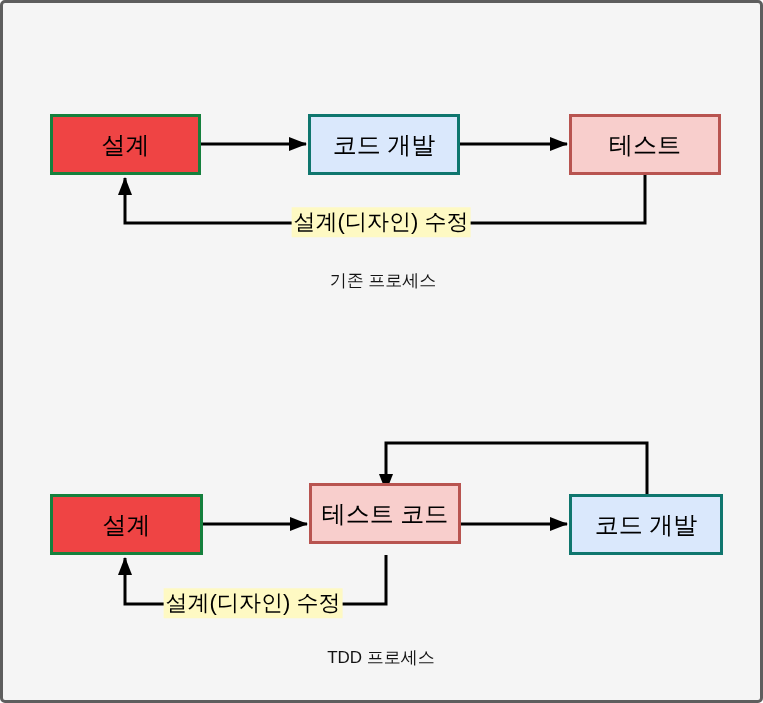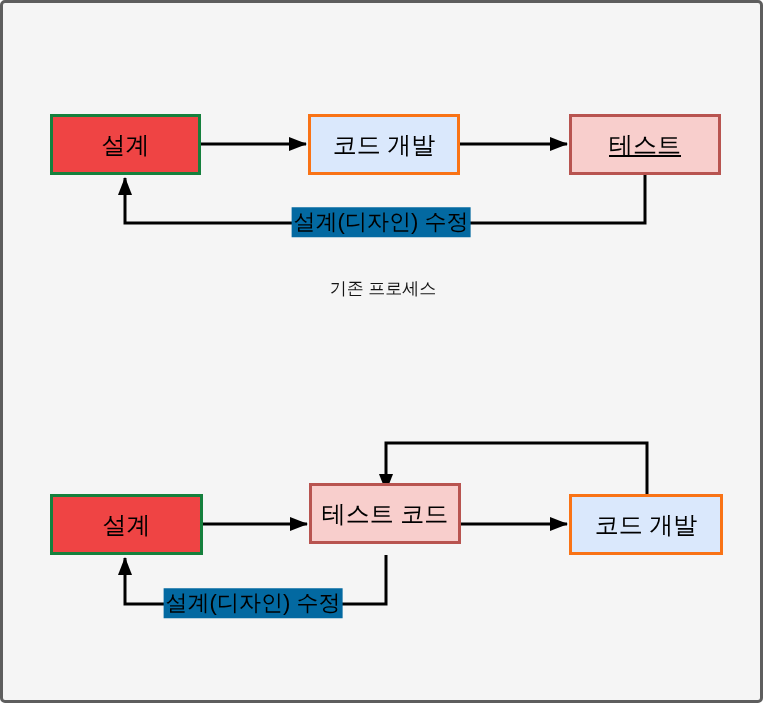--- a/index.html
+++ b/index.html
@@ -29,51 +29,51 @@
     position: absolute;
     box-sizing: border-box;
     display: flex;
     align-items: center;
     justify-content: center;
     font-size: 24px;
     color: #000000;
     white-space: nowrap;
   }
   .node.orange { background: #ef4444; border: 3px solid #15803d; }
-  .node.blue   { background: #dae8fc; border: 3px solid #f97316; }
+  .node.blue   { background: #dae8fc; border: 3px solid #0f766e; }
   .node.red    { background: #f8cecc; border: 3px solid #b85450; }
   .edge-label {
     position: absolute;
     transform: translate(-50%, -50%);
-    background: #0369a1;
+    background: #fef9c3;
     padding: 1px 2px;
     font-size: 22px;
     line-height: 1.25;
     color: #000000;
     white-space: nowrap;
     z-index: 3;
   }
   .caption {
     position: absolute;
     transform: translate(-50%, -50%);
     font-size: 17px;
     color: #141414;
     white-space: nowrap;
   }
   
   .n-a { left: 47px;  top: 111px; width: 151px; height: 61px; }
   .n-b { left: 305px; top: 111px; width: 152px; height: 61px; }
-  .n-c { left: 566px; top: 111px; width: 152px; height: 61px; text-decoration: underline; }
+  .n-c { left: 566px; top: 111px; width: 152px; height: 61px; }
   .n-d { left: 47px;  top: 491px; width: 153px; height: 61px; }
   .n-e { left: 306px; top: 480px; width: 152px; height: 61px; }
   .n-f { left: 566px; top: 491px; width: 154px; height: 61px; }
   .l-fb1 { left: 378px; top: 219px; }
   .l-rf  { left: 518px; top: 441px; }
   .l-fb2 { left: 250px; top: 600px; }
-  .c-top { left: 380px; top: 285px; }
+  .c-top { left: 380px; top: 277px; }
   .c-bot { left: 378px; top: 654px; }
 </style>
 </head>
 <body>
 
 <div class="canvas">
 
   <svg class="edges" viewBox="0 0 763 703" xmlns="http://www.w3.org/2000/svg">
     <defs>
       <marker id="arrow" markerUnits="userSpaceOnUse" markerWidth="20" markerHeight="16" refX="17" refY="7" orient="auto">
@@ -96,14 +96,15 @@
   <div class="node red n-c">테스트</div>
 
   <div class="edge-label l-fb1">설계(디자인) 수정</div>
   <div class="caption c-top">기존 프로세스</div>
 
   <div class="node orange n-d">설계</div>
   <div class="node red n-e">테스트 코드</div>
   <div class="node blue n-f">코드 개발</div>
 
   <div class="edge-label l-fb2">설계(디자인) 수정</div>
+  <div class="caption c-bot">TDD 프로세스</div>
 
 </div>
 
 </body></html>

